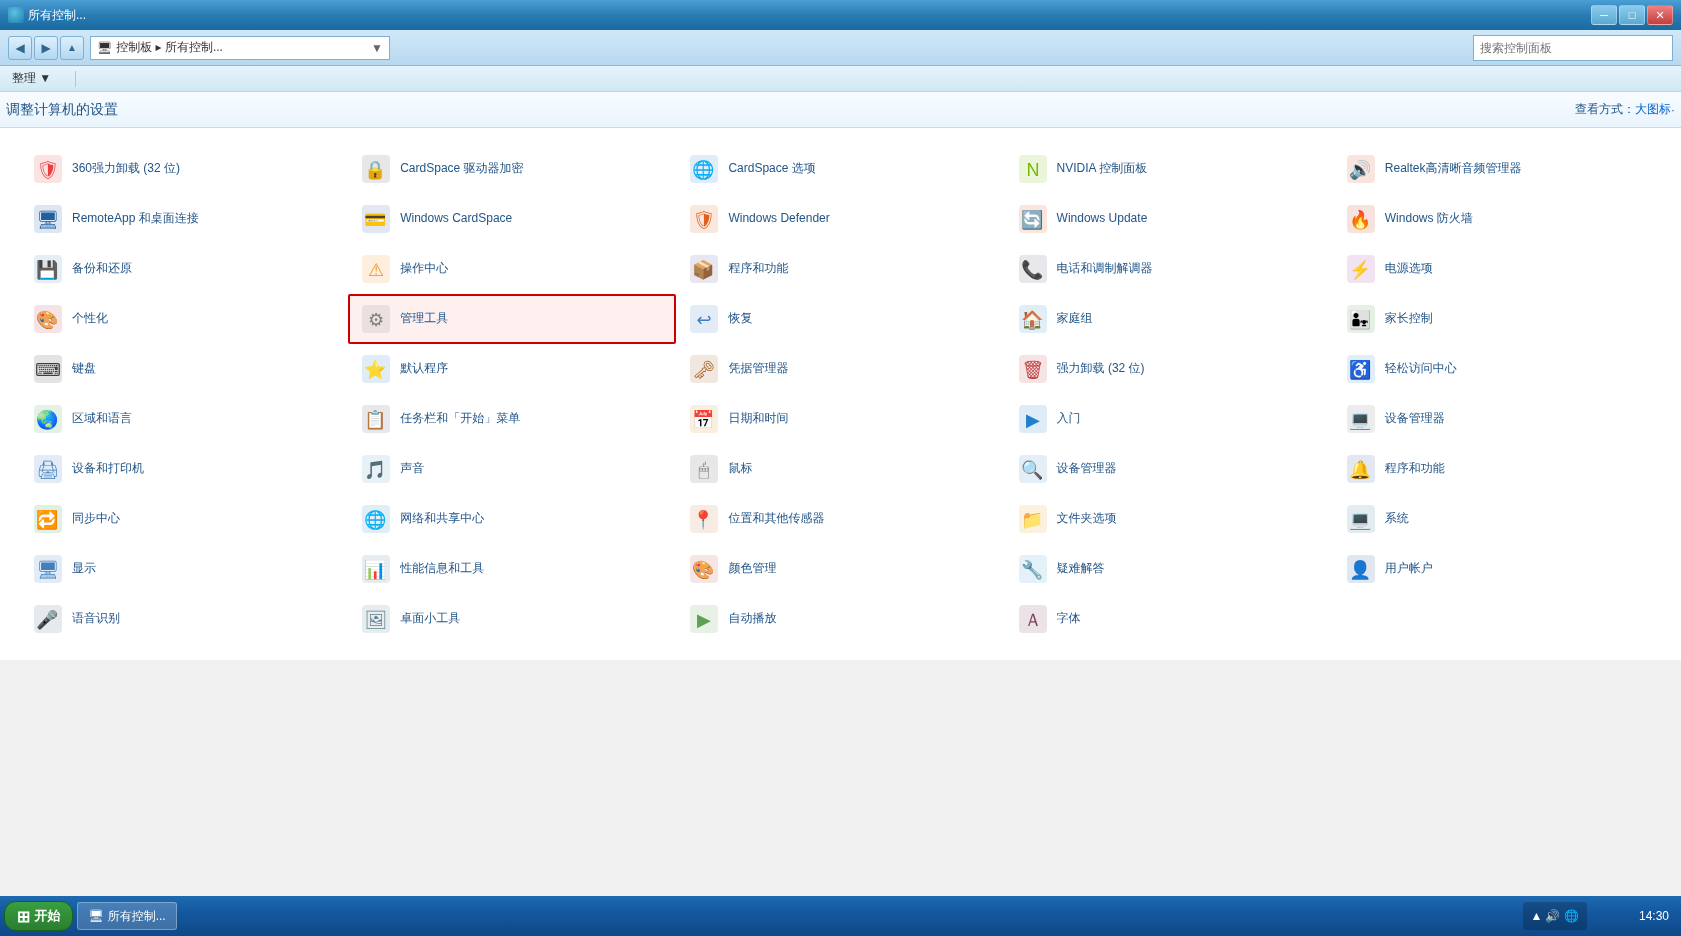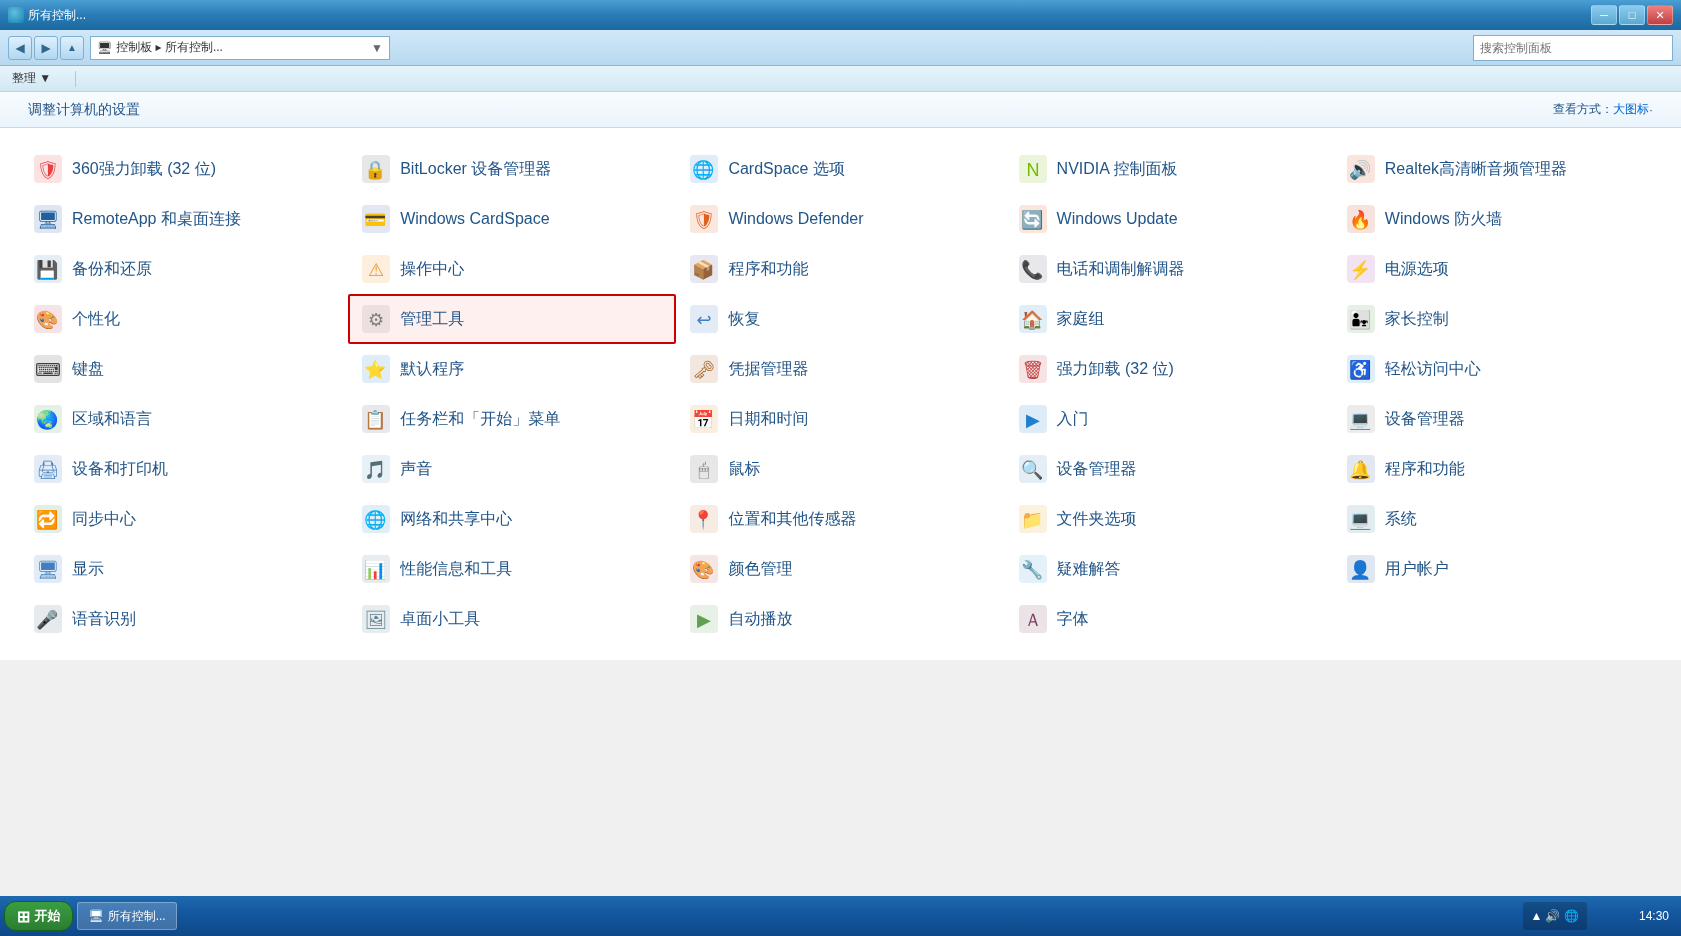--- a/index.html
+++ b/index.html
@@ -111,21 +111,21 @@
     }
 
     
     .page-header {
       background: linear-gradient(to bottom, #f8fcff, #eaf4fc);
       border-bottom: 1px solid #c8dce8;
       height: 36px;
       display: flex;
       align-items: center;
       justify-content: space-between;
-      padding: 0 28px;
+      padding: 0 6px;
     }
     .page-title {
       font-size: 14px;
       color: #225588;
       font-weight: normal;
     }
     .view-options {
       display: flex;
       align-items: center;
       font-size: 12px;
@@ -167,21 +167,21 @@
     .item-icon {
       width: 32px;
       height: 32px;
       flex-shrink: 0;
       display: flex;
       align-items: center;
       justify-content: center;
       font-size: 20px;
     }
     .item-label {
-      font-size: 16px;
+      font-size: 12px;
       color: #225588;
       line-height: 1.3;
     }
 
     
     .taskbar {
       position: fixed;
       bottom: 0;
       left: 0;
       right: 0;
@@ -301,21 +301,21 @@
         </div>
         <span class="item-label">360强力卸载 (32 位)</span>
       </div>
       <div class="control-item">
         <div class="item-icon">
           <svg width="32" height="32" viewBox="0 0 32 32">
     <rect x="2" y="2" width="28" height="28" rx="4" fill="#606060" opacity="0.15"></rect>
     <text x="16" y="23" text-anchor="middle" font-size="18" fill="#606060">🔒</text>
   </svg>
         </div>
-        <span class="item-label">BitLocker 设备管理器</span>
+        <span class="item-label">CardSpace 驱动器加密</span>
       </div>
       <div class="control-item">
         <div class="item-icon">
           <svg width="32" height="32" viewBox="0 0 32 32">
     <rect x="2" y="2" width="28" height="28" rx="4" fill="#3080d0" opacity="0.15"></rect>
     <text x="16" y="23" text-anchor="middle" font-size="18" fill="#3080d0">🌐</text>
   </svg>
         </div>
         <span class="item-label">CardSpace 选项</span>
       </div>

